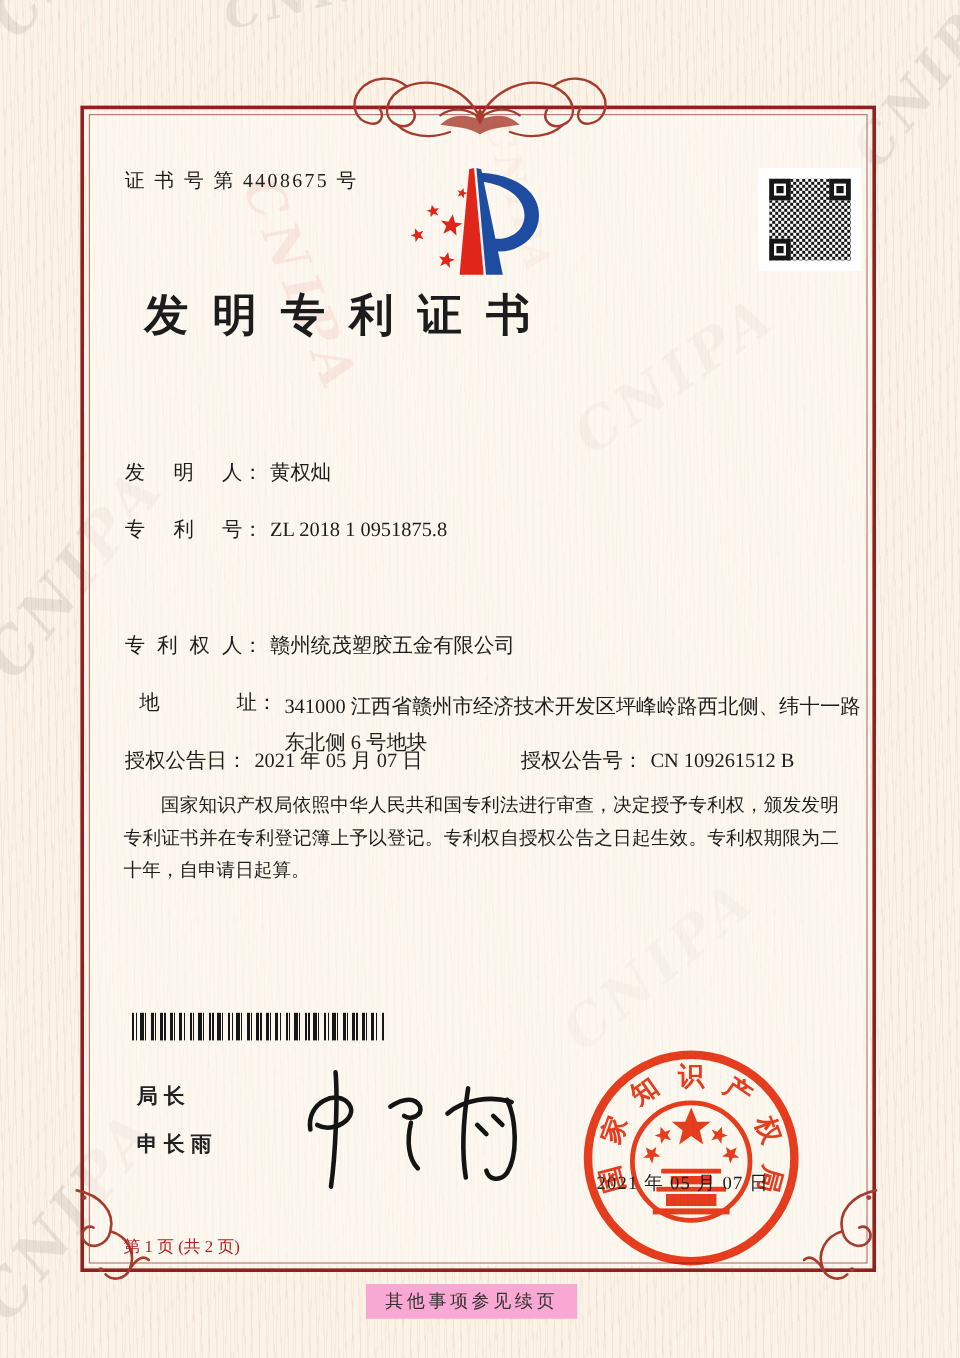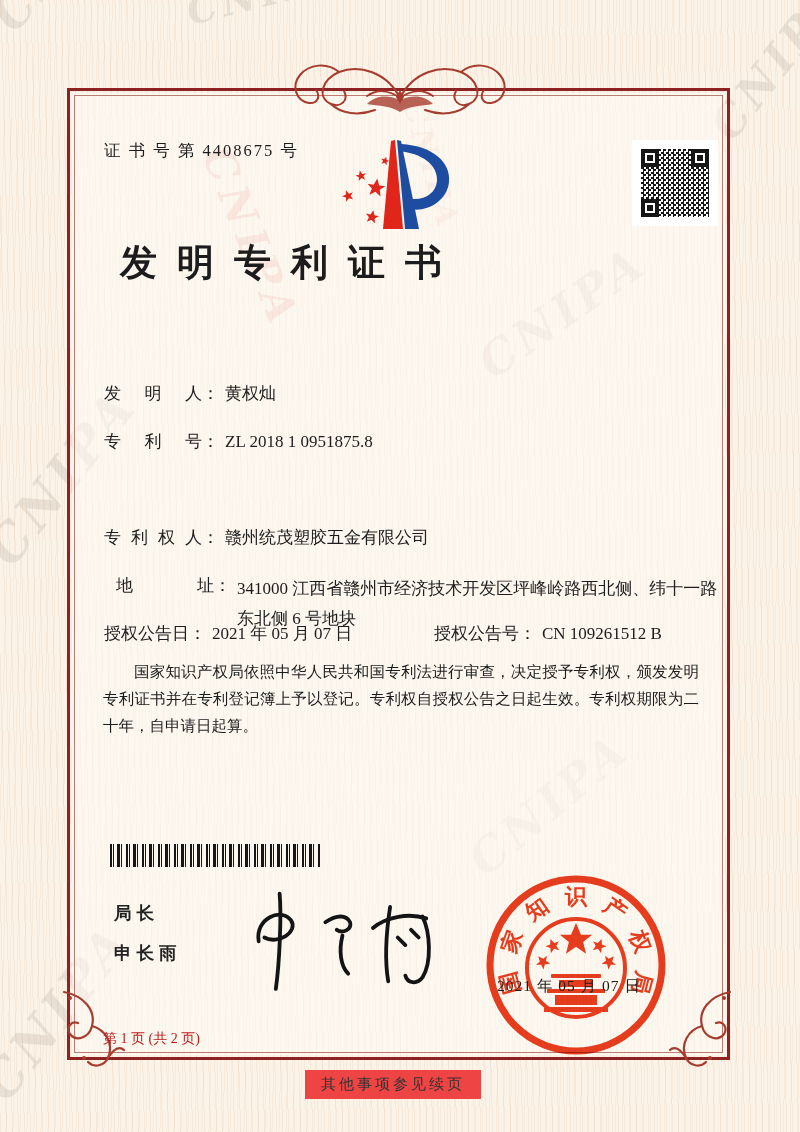--- a/index.html
+++ b/index.html
@@ -60,21 +60,21 @@
 
   .signer { font-family:"Liberation Sans", sans-serif; font-weight:700; font-size:17.5px;
             letter-spacing:5px; color:#222; }
 
   .seal { left:481px; top:870px; width:190px; height:190px; mix-blend-mode:multiply; opacity:0.95; }
   .seal-date { left:497px; top:976px; font-size:15.5px; letter-spacing:1px; color:#1d1c1a;
                white-space:nowrap; z-index:6; }
 
   .page-info { left:103px; top:1030px; width:594px; text-align:left; font-size:14px; color:#b91c1c; }
 
-  .cont-note { left:305px; top:1070px; background:#ef4444; padding:5px 16px; font-size:15px;
+  .cont-note { left:305px; top:1070px; background:#f9a8d4; padding:5px 16px; font-size:15px;
                color:#333; letter-spacing:3px; z-index:6; }
 </style>
 </head>
 <body>
 
 <div class="page">
 
   <div class="waves"></div>
 
   <div class="wm" style="left:-18px; top:8px; font-size:46px; transform:rotate(-52deg); transform-origin:left top;">CNIPA</div>

